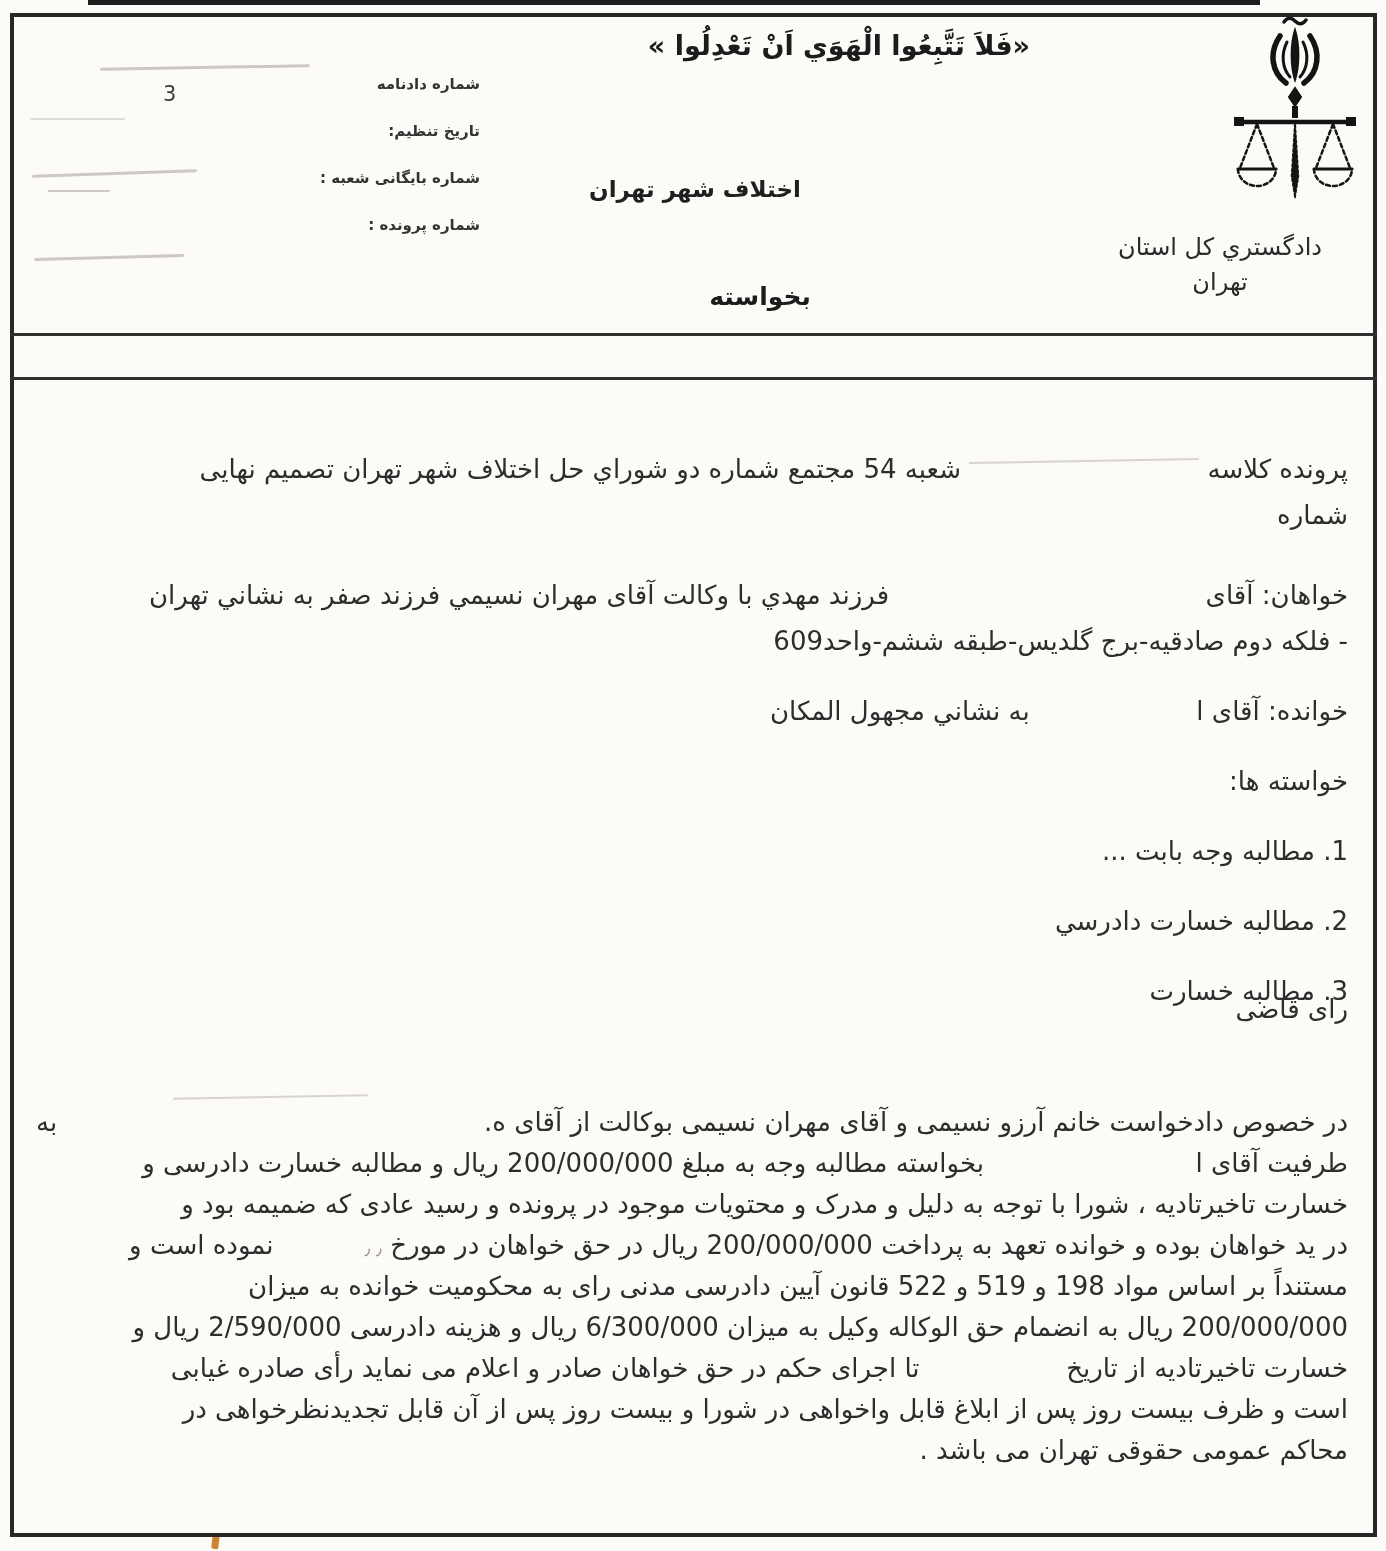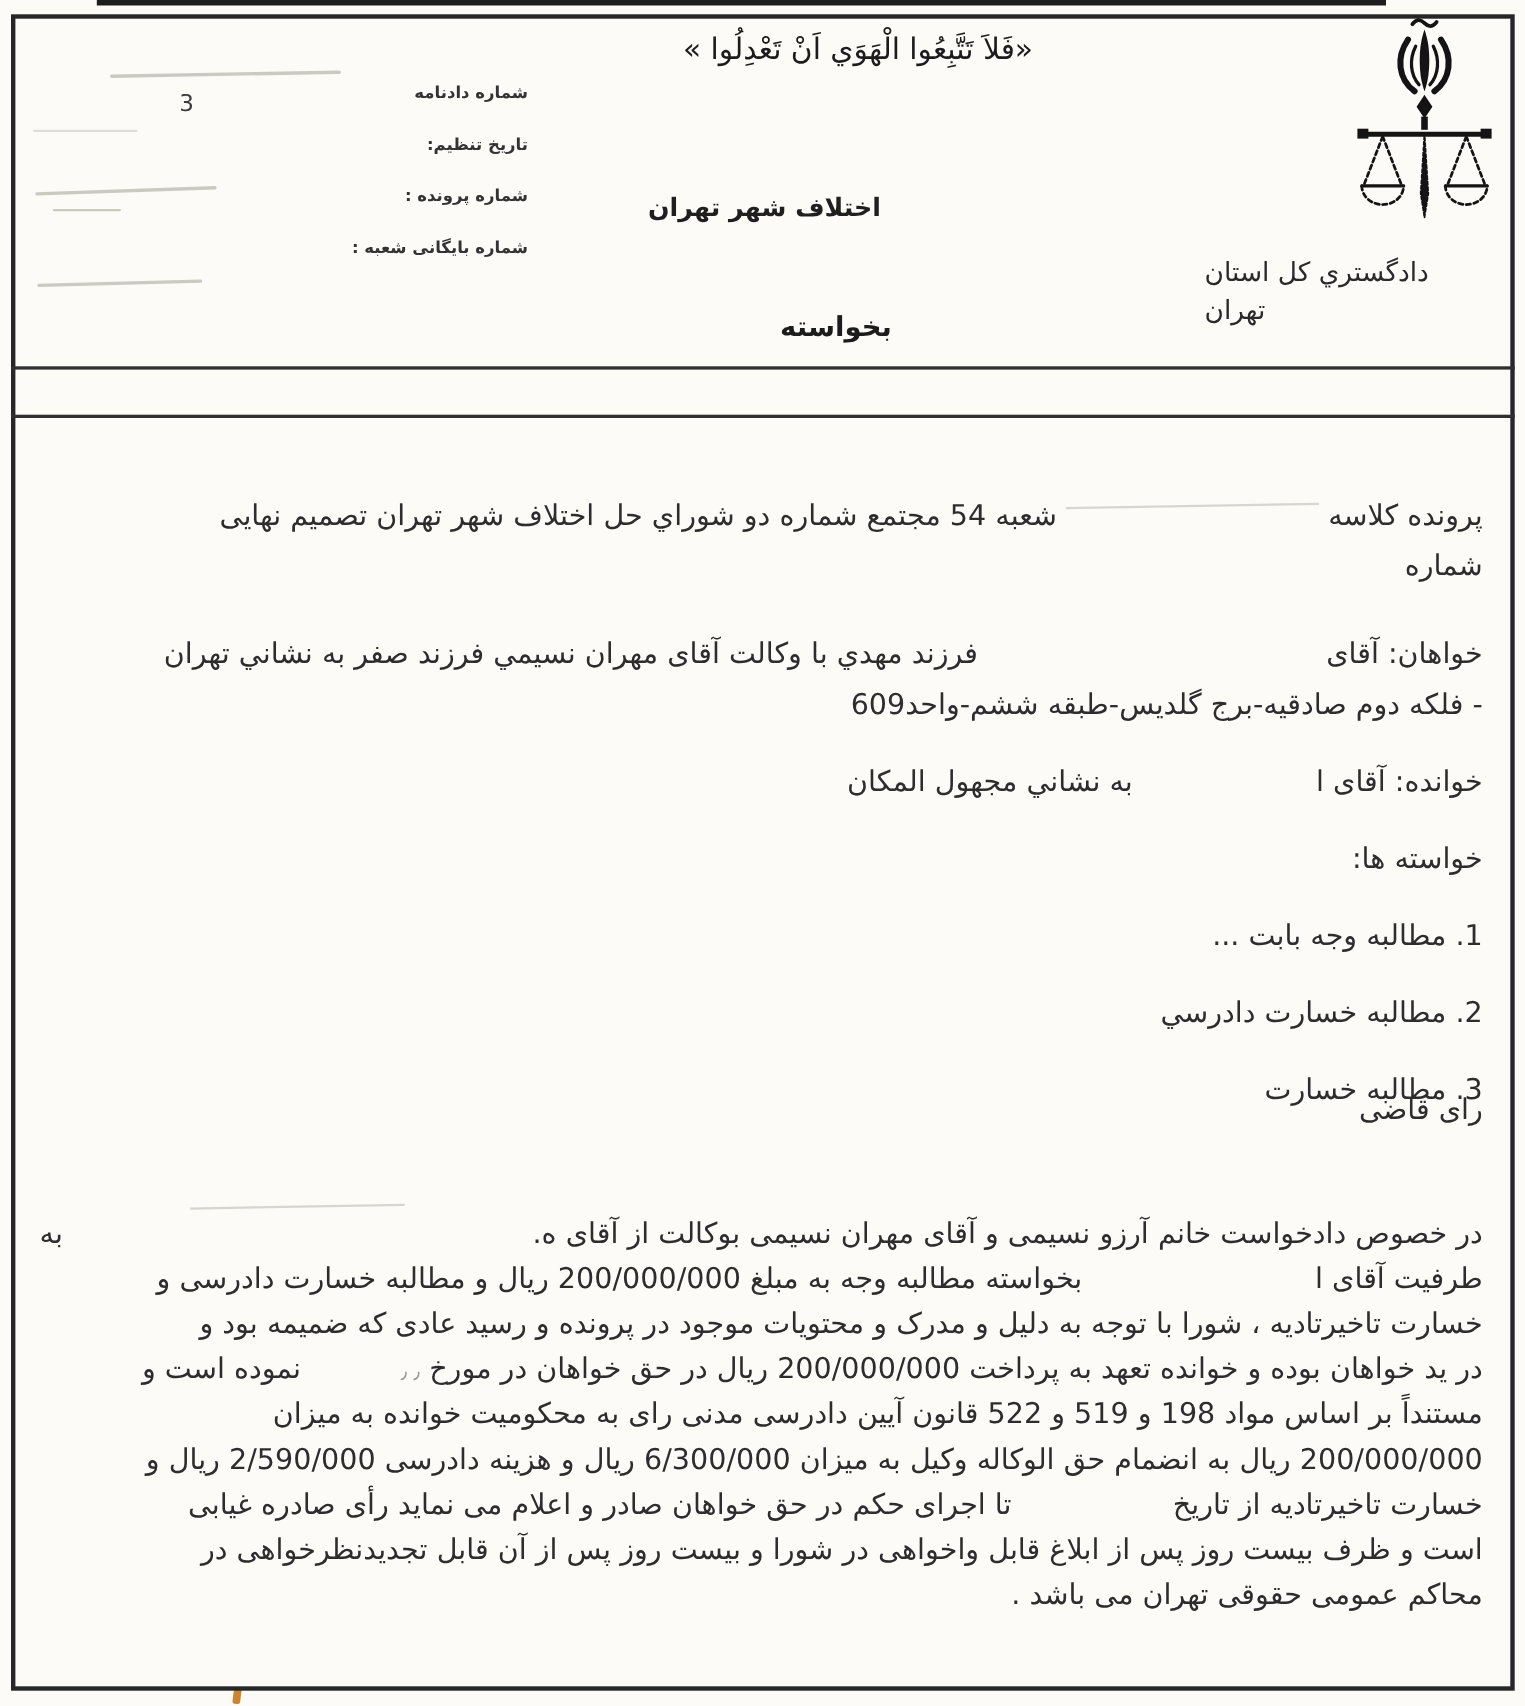--- a/index.html
+++ b/index.html
@@ -13,32 +13,32 @@
   
   .top-strip{left:88px;top:0;width:1172px;height:5px;background:#1e1e1e;}
   .bottom-mark{left:212px;top:1534px;width:7px;height:15px;background:#cc8433;transform:rotate(7deg);border-radius:2px;}
   .smudge{background:#ccc9c1;border-radius:2px;}
   
   .frame{left:10px;top:13px;width:1359px;height:1516px;border:4px solid #272727;background:transparent;}
   .sep{left:10px;width:1367px;height:3px;background:#303030;}
   .sep1{top:333px;}
   .sep2{top:377px;}
   
-  .verse{left:530px;top:30px;width:500px;text-align:center;direction:rtl;
-         font-size:27px;font-weight:normal;color:#1c1c1c;letter-spacing:1px;}
+  .verse{left:530px;top:30px;width:500px;direction:rtl;
+         font-size:27px;font-weight:bold;color:#1c1c1c;letter-spacing:1px;}
   .meta{left:30px;top:70px;width:450px;direction:rtl;text-align:right;}
   .meta .row{font-size:15px;font-weight:bold;color:#333;margin-bottom:19px;line-height:28px;}
   .judgment-no-val{left:163px;top:82px;font-size:21px;color:#3a3a3a;}
   .branch{left:520px;top:173px;width:480px;direction:rtl;text-align:center;
           font-size:23px;font-weight:bold;color:#1f1f1f;line-height:33px;}
   .branch .l2{margin-right:130px;}
   .doc-title{left:520px;top:282px;width:480px;direction:rtl;text-align:center;
              font-size:25px;font-weight:bold;color:#1c1c1c;}
   .emblem{left:1226px;top:16px;}
-  .org{left:1095px;top:230px;width:250px;direction:rtl;text-align:left;
+  .org{left:1095px;top:230px;width:250px;direction:rtl;text-align:center;
        font-size:24px;color:#2a2a2a;line-height:35px;}
   
   .bodyline{left:36px;width:1312px;direction:rtl;text-align:right;
             font-size:26px;color:#2d2d2d;line-height:46px;}
   .case-block{top:446px;}
   .plaintiff-block{top:572px;}
   .defendant-block{top:688px;}
   .claims-title{top:758px;}
   .claim1{top:828px;}
   .claim2{top:898px;}
@@ -61,22 +61,22 @@
 
 <div class="abs frame"></div>
 <div class="abs sep sep1"></div>
 <div class="abs sep sep2"></div>
 
 <div class="abs verse">«فَلاَ تَتَّبِعُوا الْهَوَي اَنْ تَعْدِلُوا »</div>
 
 <div class="abs meta">
   <div class="row">شماره دادنامه</div>
   <div class="row">تاریخ تنظیم:</div>
+  <div class="row">شماره بایگانی شعبه :</div>
   <div class="row">شماره پرونده :</div>
-  <div class="row">شماره بایگانی شعبه :</div>
 </div>
 <div class="abs judgment-no-val">3</div>
 
 <div class="abs smudge" style="left:100px;top:66px;width:210px;height:3px;transform:rotate(-1deg);"></div>
 <div class="abs smudge" style="left:30px;top:118px;width:95px;height:2px;opacity:.6;"></div>
 <div class="abs smudge" style="left:32px;top:172px;width:165px;height:3px;transform:rotate(-2deg);"></div>
 <div class="abs smudge" style="left:48px;top:190px;width:62px;height:2px;"></div>
 <div class="abs smudge" style="left:34px;top:256px;width:150px;height:3px;transform:rotate(-1.5deg);"></div>
 
 <div class="abs branch">

